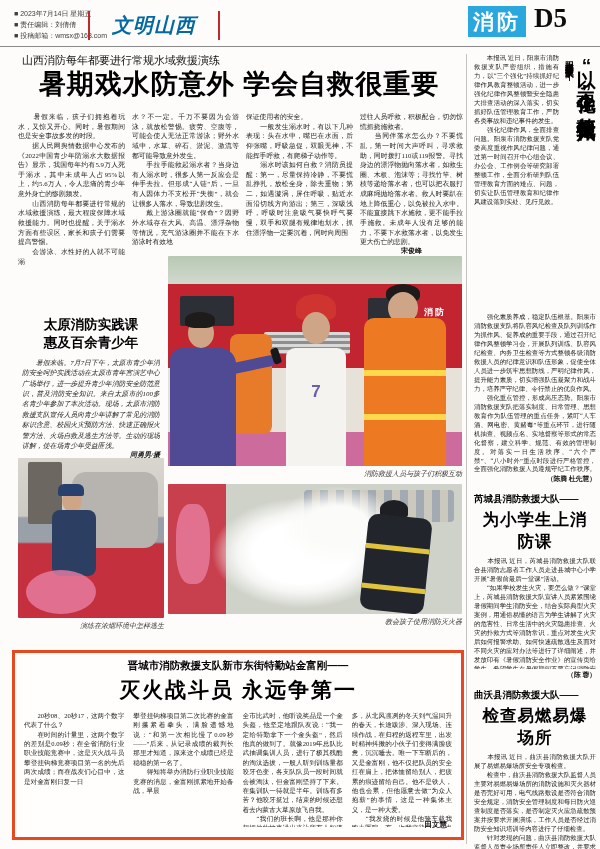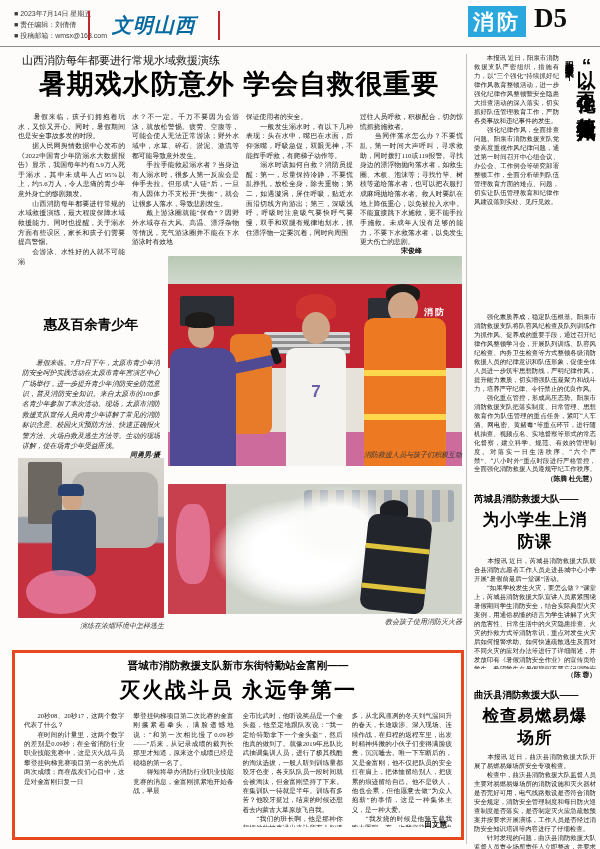--- a/index.html
+++ b/index.html
@@ -30,21 +30,21 @@
   .byline-main{left:360px;top:246px;width:103px;text-align:center;font-size:7px;font-weight:bold;}
   
   .ty-head{left:18px;top:316px;width:146px;text-align:center;font-family:"Liberation Sans",sans-serif;
            font-weight:bold;font-size:13.5px;line-height:1.35;color:#000;}
   .ty-body{left:22px;top:358px;width:138px;height:92px;font-style:italic;font-size:6.9px;line-height:1.5;}
   .ty-byline{left:22px;top:450px;width:138px;text-align:right;font-style:italic;font-weight:bold;font-size:7px;}
   
   .photo{overflow:hidden;border-radius:1px;}
   .caption{font-size:7px;font-style:italic;color:#333;text-align:right;}
   .photo-main{left:168px;top:256px;width:294px;height:210px;background:linear-gradient(180deg,#b9c8b4 0,#cfd8cc 26px,#cfd8cc 28px,#c22530 28px);}
-  .cap-main{left:168px;top:450px;width:294px;}
+  .cap-main{left:168px;top:469px;width:294px;}
   .pm-floor{position:absolute;left:0;top:112px;width:294px;height:64px;background:#e6e1d9;}
   .pm-carpet{position:absolute;left:0;top:176px;width:294px;height:34px;background:#cc6b9c;}
   .pm-window{position:absolute;background:#2c2f36;border-radius:2px;}
   .pm-truck-label{position:absolute;right:16px;top:50px;color:#fff;font-weight:bold;font-size:9px;
                   font-family:"Liberation Sans",sans-serif;letter-spacing:2px;}
   .pm-grill{position:absolute;left:96px;top:76px;width:86px;height:22px;background:repeating-linear-gradient(180deg,#d9d9d9 0 3px,#8e8e8e 3px 6px);border-radius:2px;}
   .head{position:absolute;background:#cfa588;border-radius:50%;}
   .hair{position:absolute;background:#1e1c1a;border-radius:50% 50% 30% 30%;}
   .pm-ff2{position:absolute;left:62px;top:78px;width:42px;height:100px;background:#e87b2a;border-radius:8px;}
   .pm-interviewer-t{position:absolute;left:2px;top:92px;width:66px;height:118px;background:#4f4a93;border-radius:12px 16px 0 0;}
@@ -130,20 +130,21 @@
 　　手拉手能救起溺水者？当身边有人溺水时，很多人第一反应会是伸手去拉。但形成“人链”后，一旦有人因体力不支松开“失衡”，就会让很多人落水，导致悲剧发生。
 　　戴上游泳圈就能“保命”？因野外水域存在大风、高温、漂浮杂物等情况，充气游泳圈并不能在下水游泳时有效地</div>
   <div class="abs bodytext col3">保证使用者的安全。
 　　一般发生溺水时，有以下几种表现：头在水中，嘴巴在水面，后仰张嘴，呼吸急促，双眼无神，不能挥手呼救，有爬梯子动作等。
 　　溺水时该如何自救？消防员提醒：第一，尽量保持冷静，不要慌乱挣扎，放松全身，除去重物；第二，如遇漩涡，屏住呼吸，贴近水面沿切线方向游出；第三，深吸浅呼，呼吸时注意吸气要快呼气要慢，双手和双腿有规律地划水，抓住漂浮物一定要沉着，同时向周围</div>
   <div class="abs bodytext col4">过往人员呼救，积极配合，切勿惊慌抓挠施救者。
 　　当同伴落水怎么办？不要慌乱，第一时间大声呼叫，寻求救助，同时拨打110或119报警。寻找身边的漂浮物抛向落水者，如救生圈、木板、泡沫等；寻找竹竿、树枝等递给落水者，也可以把衣服打成麻绳抛给落水者。救人时要趴在地上降低重心，以免被拉入水中。不能直接跳下水施救，更不能手拉手施救。未成年人没有足够的能力，不要下水救落水者，以免发生更大伤亡的悲剧。</div>
   <div class="abs byline-main">宋俊峰</div>
 
   <div class="abs ty-head">
+    <div>太原消防实践课</div>
     <div>惠及百余青少年</div>
   </div>
   <div class="abs bodytext ty-body">　　暑假来临。7月7日下午，太原市青少年消防安全呵护实践活动在太原市青年宫演艺中心广场举行，进一步提升青少年消防安全防范意识，普及消防安全知识。来自太原市的100多名青少年参加了本次活动。现场，太原市消防救援支队宣传人员向青少年讲解了常见的消防标识含意、校园火灾预防方法、快速正确报火警方法、火场自救及逃生方法等。生动的现场讲解，使在场青少年受益匪浅。</div>
   <div class="abs ty-byline">同勇男/摄</div>
 
   <div class="abs photo photo-main">
     <div class="pm-window" style="left:12px;top:40px;width:54px;height:30px;"></div>
     <div class="pm-window" style="left:200px;top:42px;width:48px;height:28px;"></div>
     <div class="pm-grill"></div>
     <span class="pm-truck-label">消防</span>

